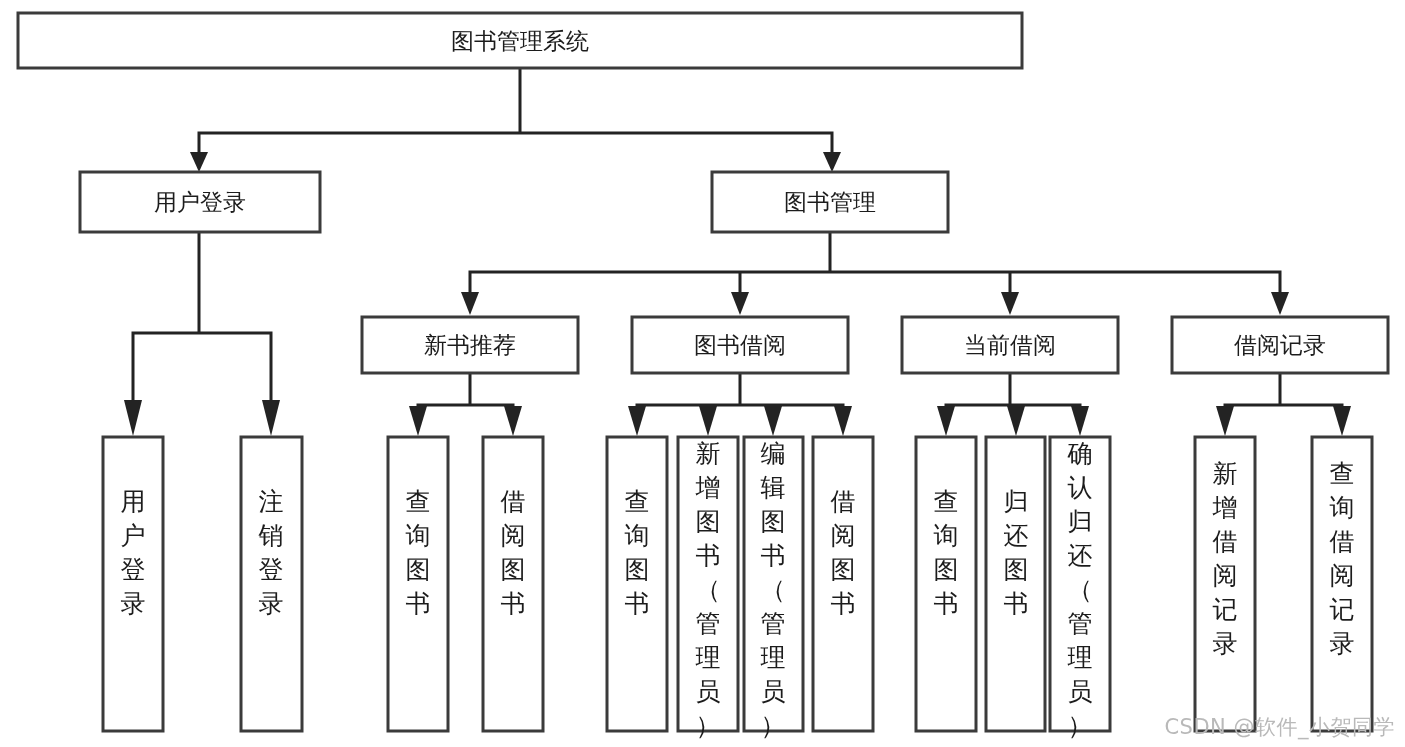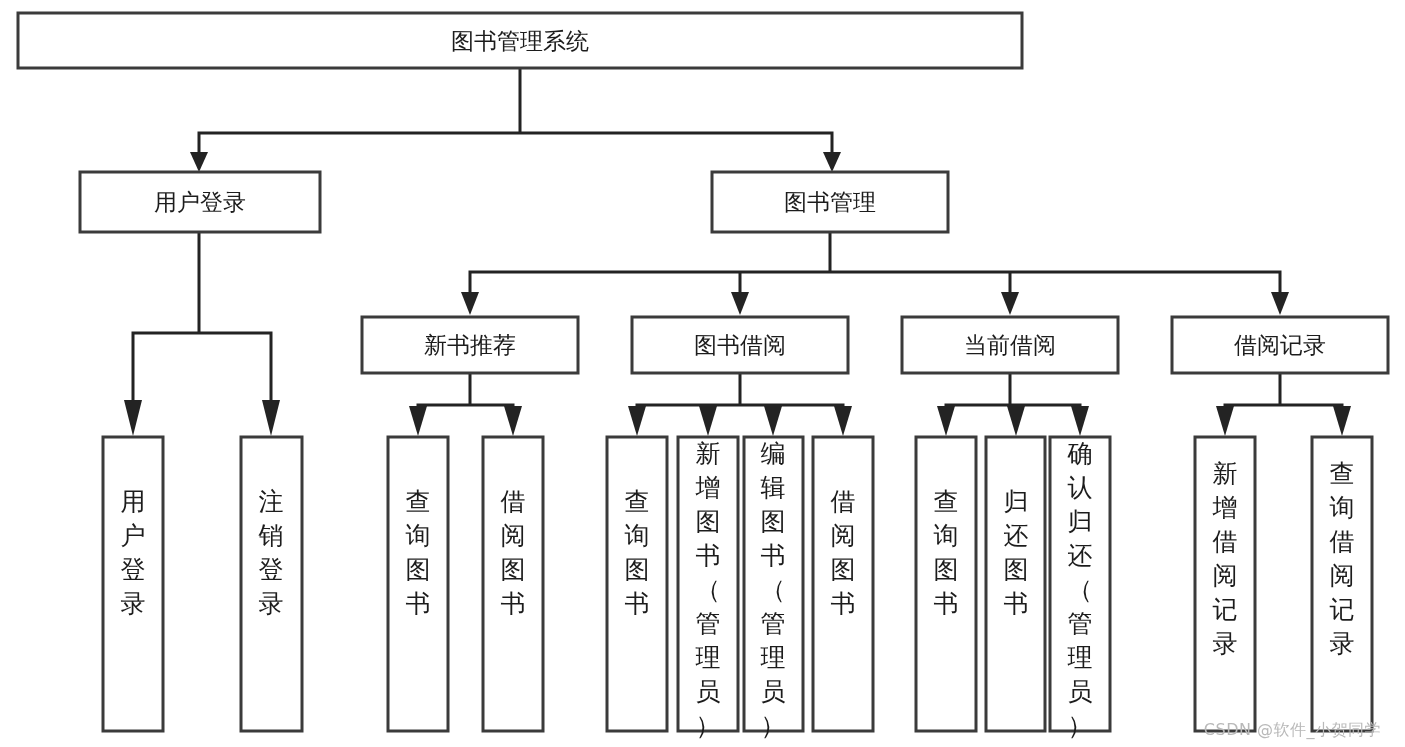--- a/index.html
+++ b/index.html
@@ -48,24 +48,24 @@
     dominant-baseline: middle;
   }
   .node-label-v {
     font-family: "DejaVu Sans", "Liberation Sans", sans-serif;
     font-size: 25px;
     fill: #1c1c1c;
     text-anchor: middle;
   }
   .watermark {
     position: absolute;
-    right: 24px;
+    right: 10px;
     bottom: 6px;
     font-family: "DejaVu Sans", "Liberation Sans", sans-serif;
-    font-size: 16px;
+    font-size: 21px;
     color: #b9b9b9;
     letter-spacing: 0.5px;
     white-space: nowrap;
     user-select: none;
   }
 </style>
 </head>
 <body>
 
 <div id="diagram-root">

